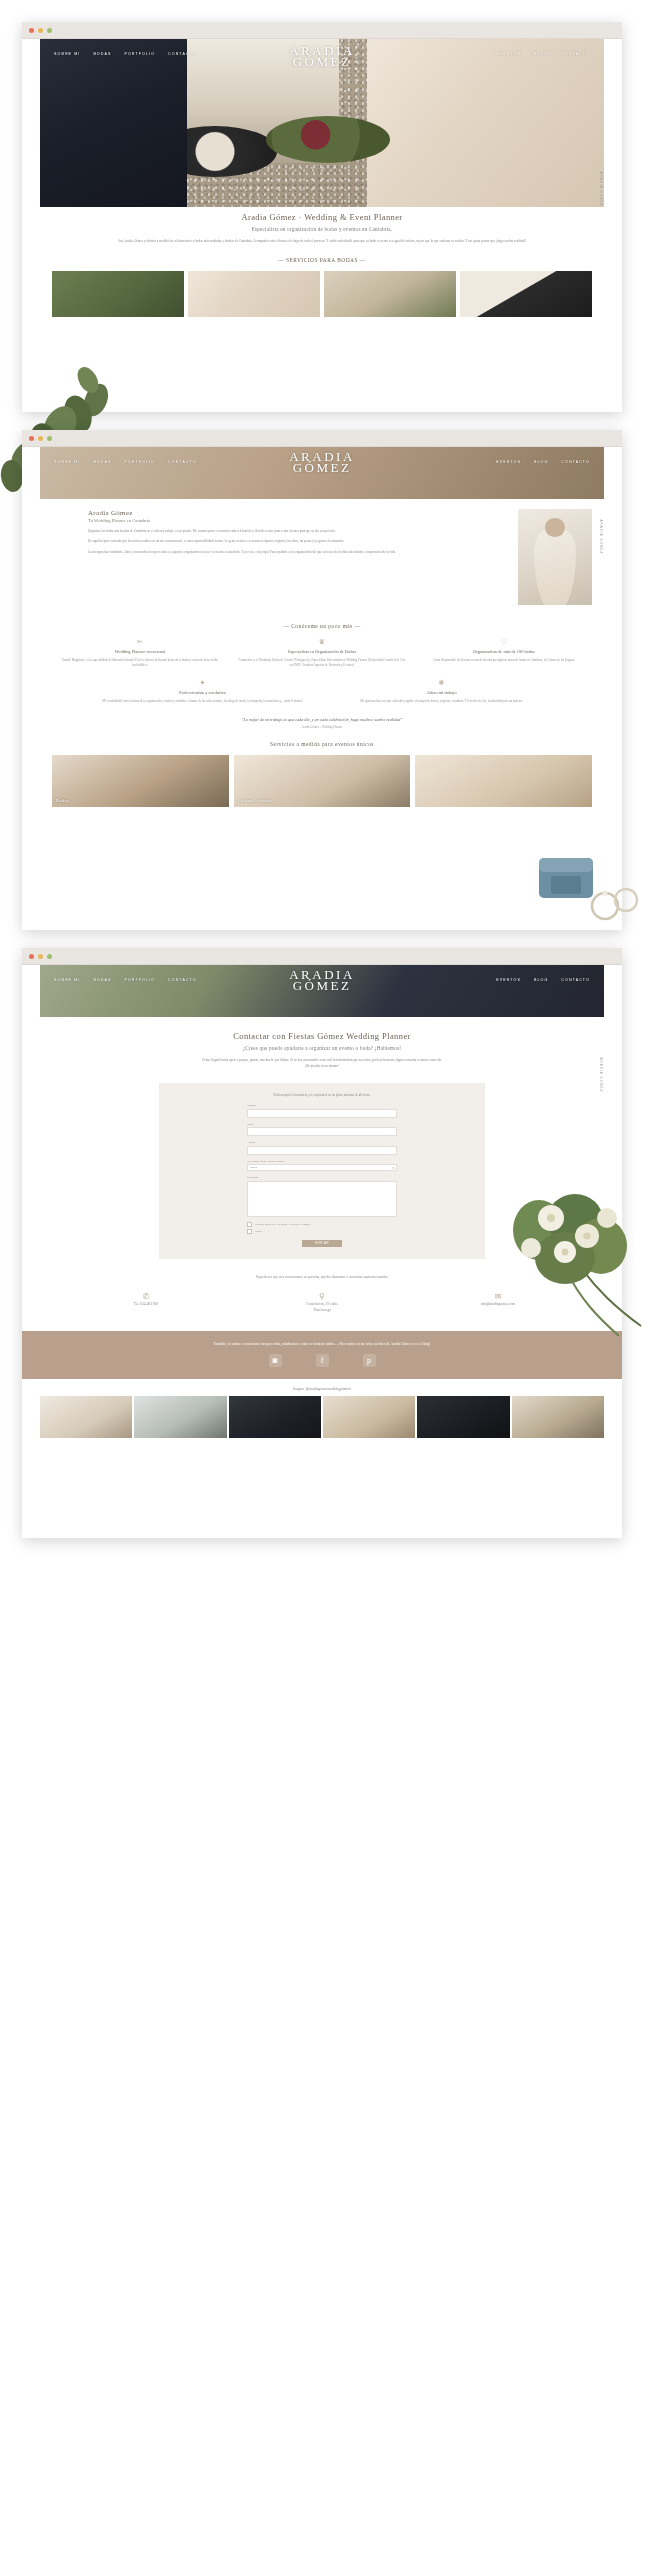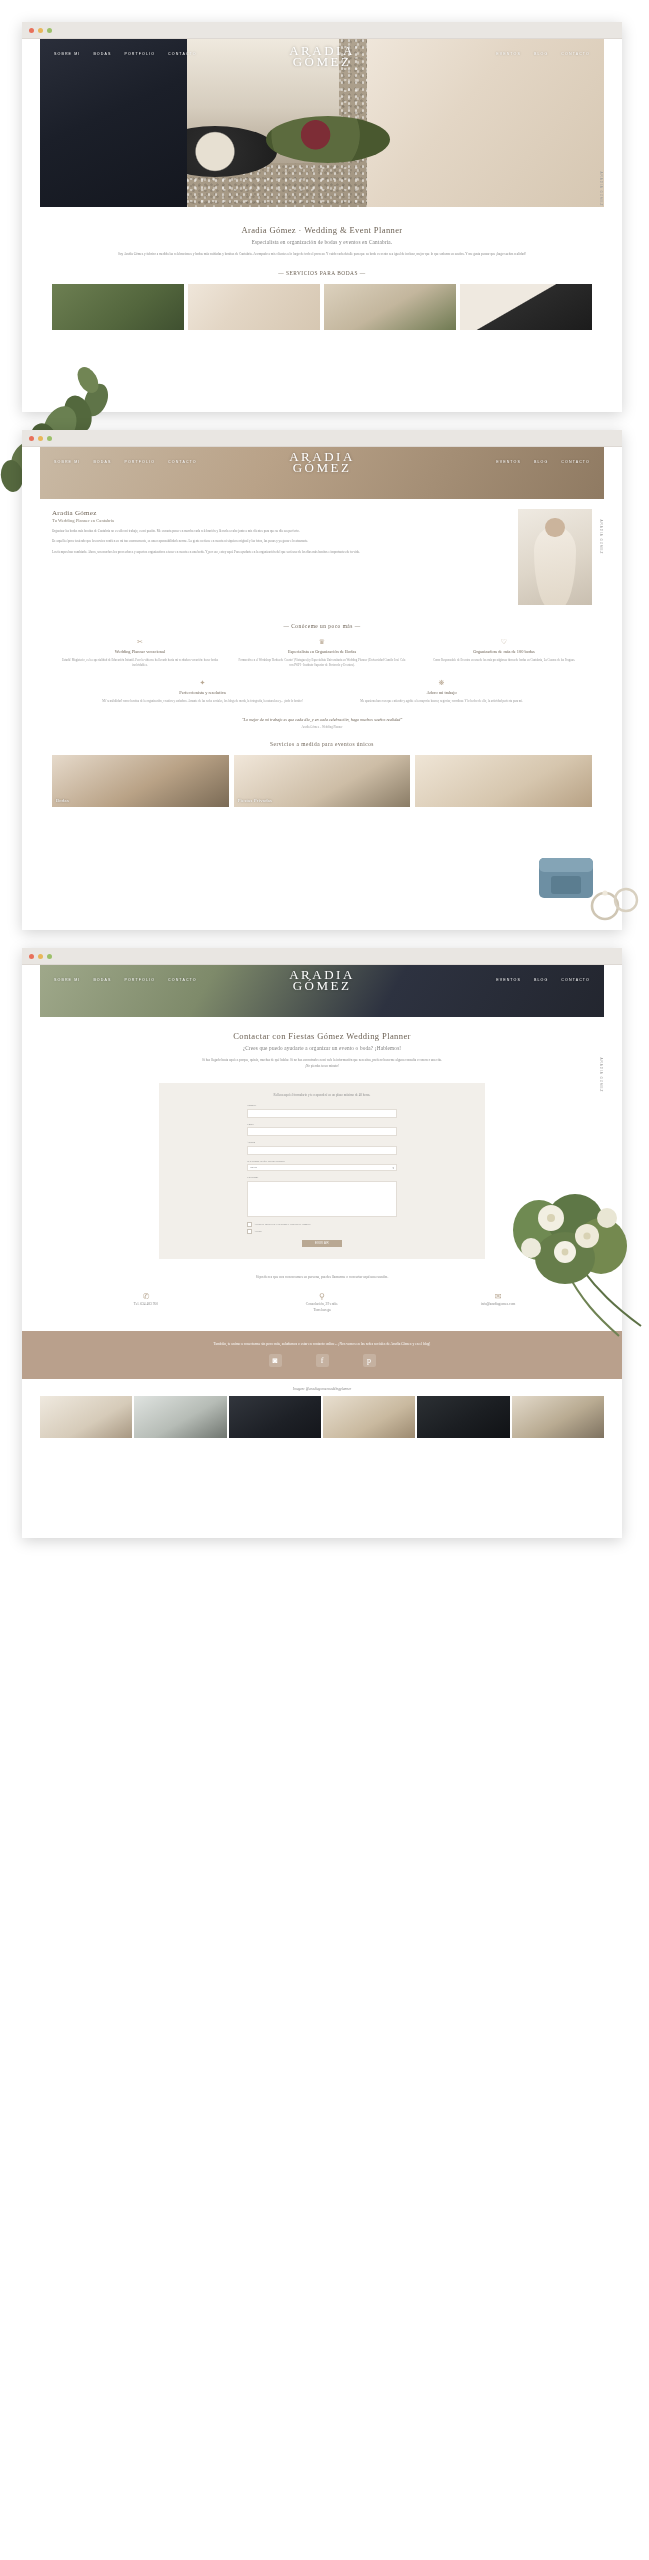--- a/index.html
+++ b/index.html
@@ -188,20 +188,21 @@
     gap: 4px;
     padding: 0 30px;
   }
   .tiles .tile { flex: 1; height: 46px; }
 
   
   .about-wrap {
     display: flex;
     gap: 17px;
     padding: 10px 30px 0 30px;
+    margin-left: 36px;
   }
   .about-text { flex: 1; }
   .about-text h2 {
     font-size: 7px;
     color: #6d6255;
     margin: 0;
     font-weight: normal;
     letter-spacing: .3px;
   }
   .about-text h3 {
@@ -480,21 +481,21 @@
         </div>
       </div>
       <div class="brand">
         <div class="l1">ARADIA</div>
         <div class="l2">GÓMEZ</div>
       </div>
     </div>
 
     <div class="side-label" style="top:150px;">ARADIA GOMEZ</div>
 
-    <div class="sec" style="padding-top:18px;">
+    <div class="sec" style="padding-top:5px;">
       <h1 class="h-title">Aradia Gómez · Wedding &amp; Event Planner</h1>
       <p class="h-sub">Especialista en organización de bodas y eventos en Cantabria.</p>
       <p class="p-body">Soy Aradia Gómez y fabrico a medida las celebraciones y bodas más cuidadas y bonitas de Cantabria. Acompaño a mis clientes a lo largo de todo el proceso. Y cuido cada detalle para que su boda o evento sea igual de incluso, mejor que lo que soñaron en sueños. Y me gusta pensar que ¡hago sueños realidad!</p>
       <h2 class="divider-title">— SERVICIOS PARA BODAS —</h2>
     </div>
 
     <div class="tiles">
       <div class="tile ph tex-green"></div>
       <div class="tile ph tex-dress"></div>
       <div class="tile ph tex-warm" style="background:linear-gradient(150deg,#dcd1be 0%,#c3b69d 50%,#6f7a52 100%);"></div>

